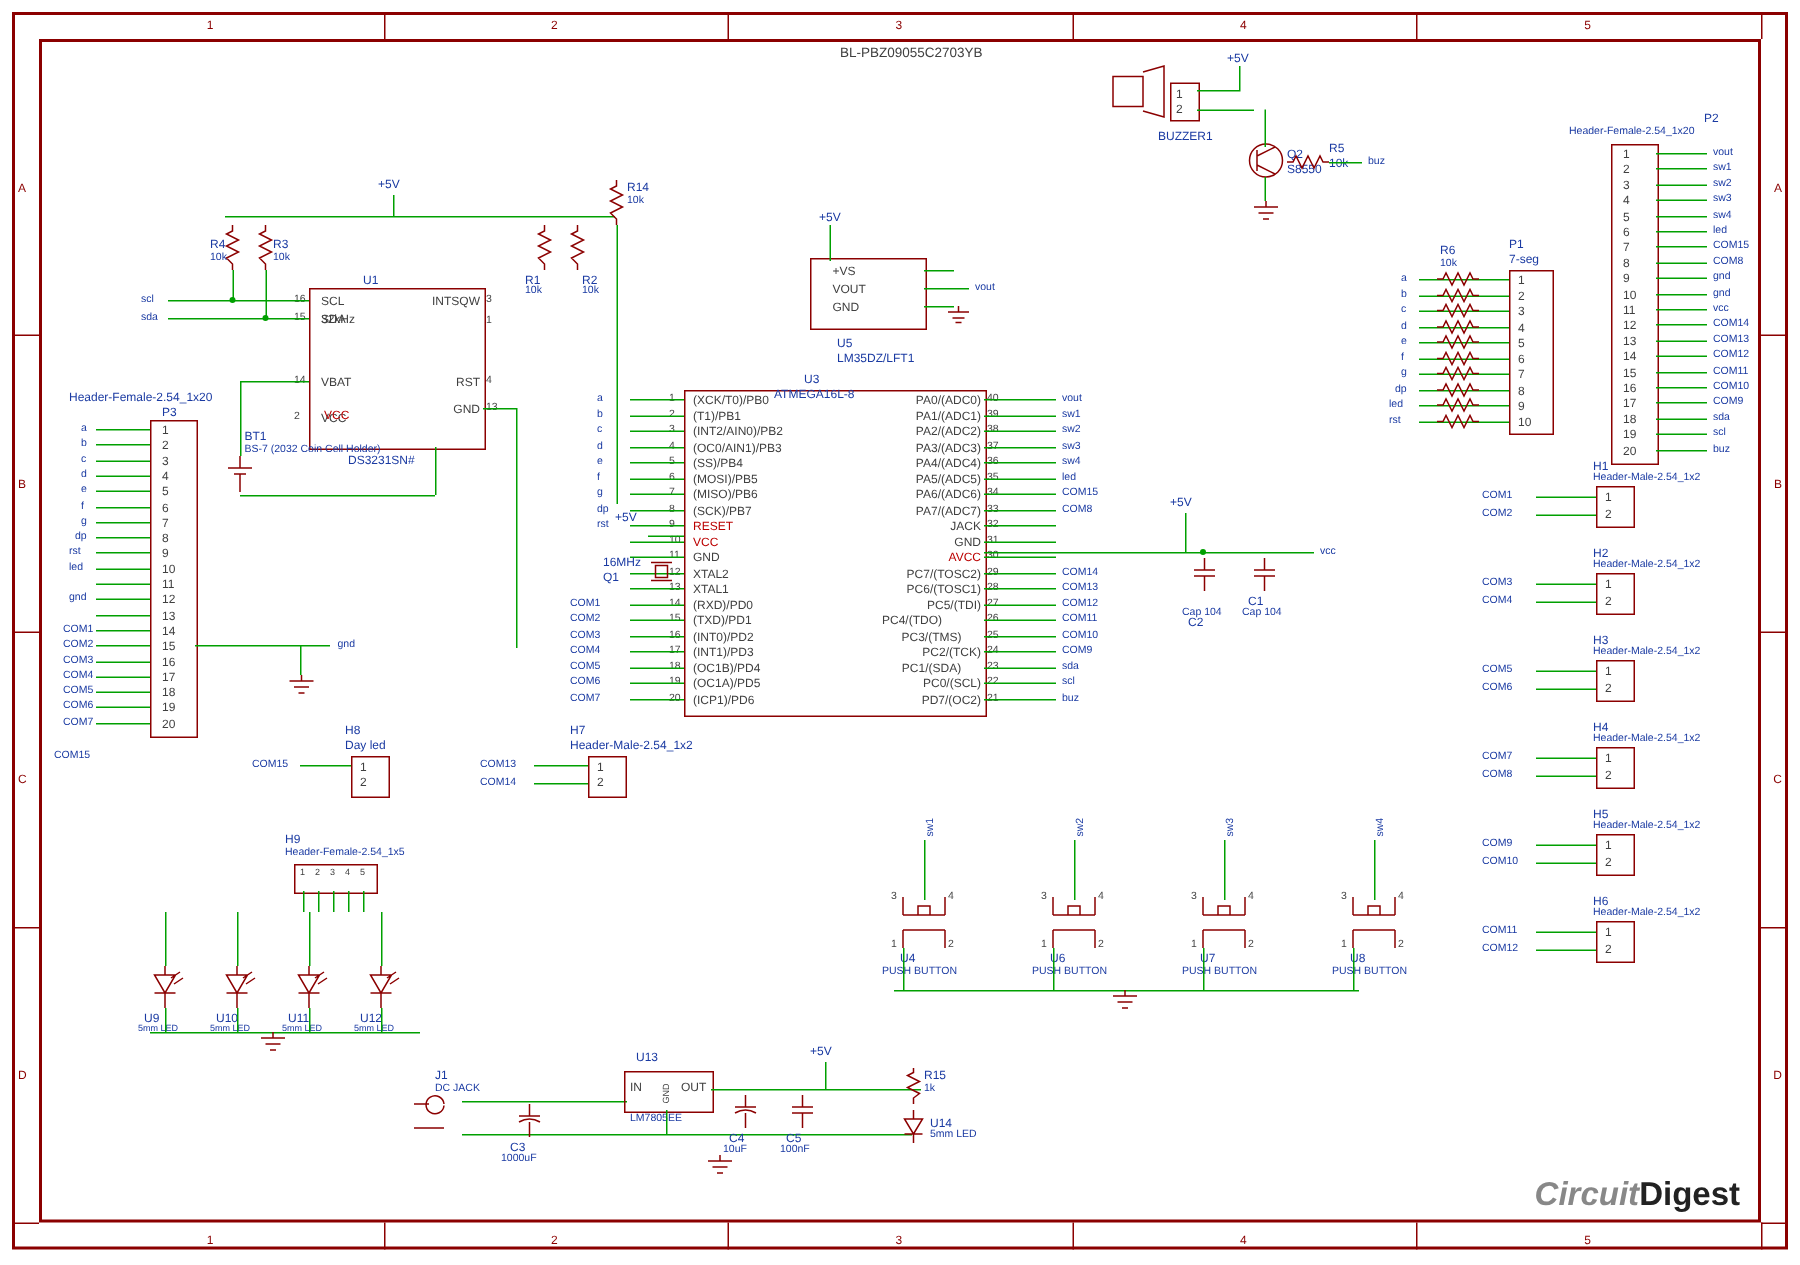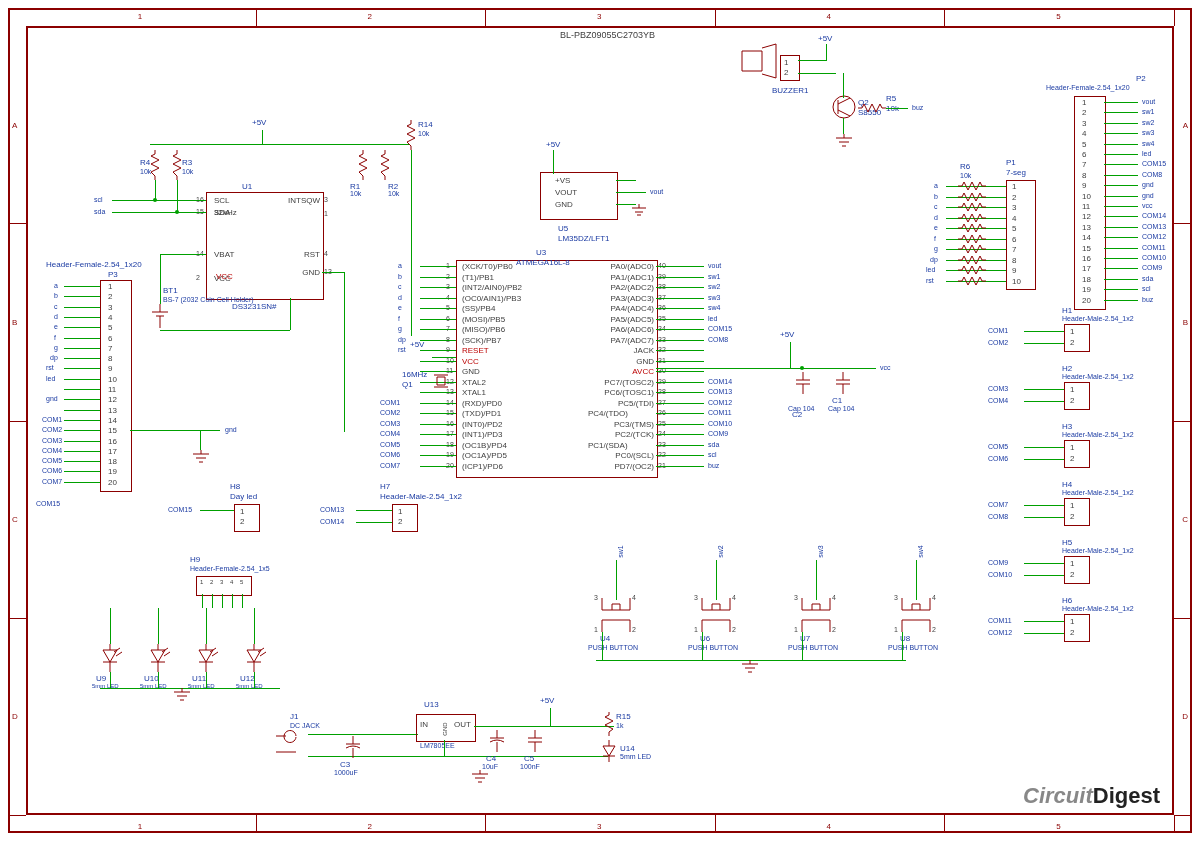--- a/index.html
+++ b/index.html
@@ -306,27 +306,27 @@
       <div class="pin" style="left:658px;top:388px">28</div>
       <div class="tdark" style="left:588px;top:388px;text-align:right;width:66px">PC6/(TOSC1)</div>
       <div class="wire wh" style="left:656px;top:392px;width:48px"></div>
       <div class="pin" style="left:658px;top:398.5px">27</div>
       <div class="tdark" style="left:588px;top:398.5px;text-align:right;width:66px">PC5/(TDI)</div>
       <div class="wire wh" style="left:656px;top:402.5px;width:48px"></div>
       <div class="pin" style="left:658px;top:409px">26</div>
       <div class="tdark" style="left:588px;top:409px;text-align:left;width:66px">PC4/(TDO)</div>
       <div class="wire wh" style="left:656px;top:413px;width:48px"></div>
       <div class="pin" style="left:658px;top:419.5px">25</div>
-      <div class="tdark" style="left:588px;top:419.5px;text-align:right;width:66px">PC3/(TMS)</div>
+      <div class="tdark" style="left:588px;top:419.5px;text-align:center;width:66px">PC3/(TMS)</div>
       <div class="wire wh" style="left:656px;top:423.5px;width:48px"></div>
       <div class="pin" style="left:658px;top:430px">24</div>
       <div class="tdark" style="left:588px;top:430px;text-align:right;width:66px">PC2/(TCK)</div>
       <div class="wire wh" style="left:656px;top:434px;width:48px"></div>
       <div class="pin" style="left:658px;top:440.5px">23</div>
-      <div class="tdark" style="left:588px;top:440.5px;text-align:left;width:66px">PC1/(SDA)</div>
+      <div class="tdark" style="left:588px;top:440.5px;text-align:center;width:66px">PC1/(SDA)</div>
       <div class="wire wh" style="left:656px;top:444.5px;width:48px"></div>
       <div class="pin" style="left:658px;top:451px">22</div>
       <div class="tdark" style="left:588px;top:451px;text-align:right;width:66px">PC0/(SCL)</div>
       <div class="wire wh" style="left:656px;top:455px;width:48px"></div>
       <div class="pin" style="left:658px;top:461.5px">21</div>
       <div class="tdark" style="left:588px;top:461.5px;text-align:right;width:66px">PD7/(OC2)</div>
       <div class="wire wh" style="left:656px;top:465.5px;width:48px"></div>
     </div>
 
   <div id="u3-lnets">

